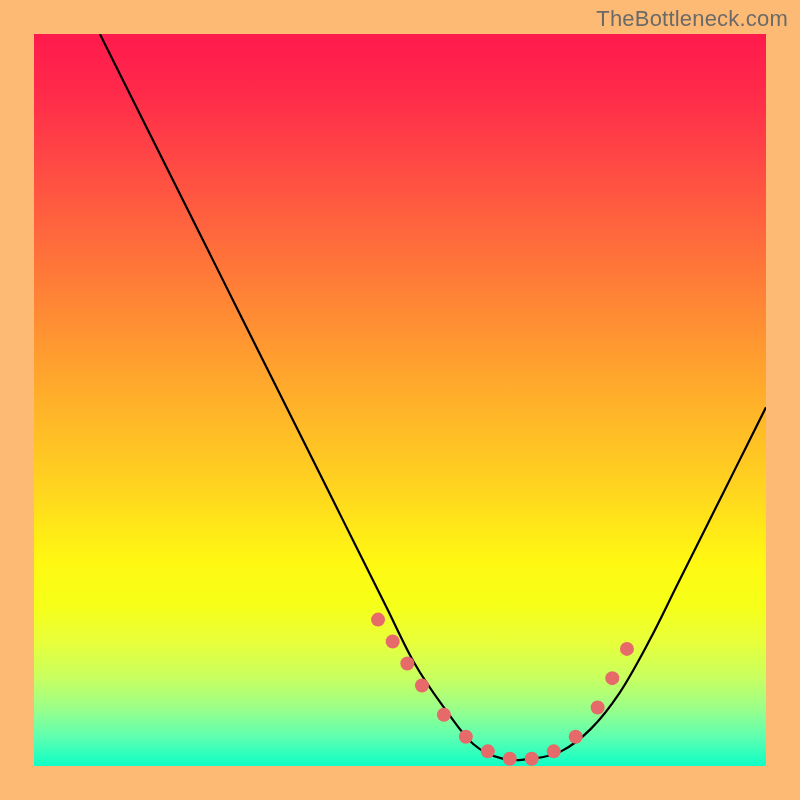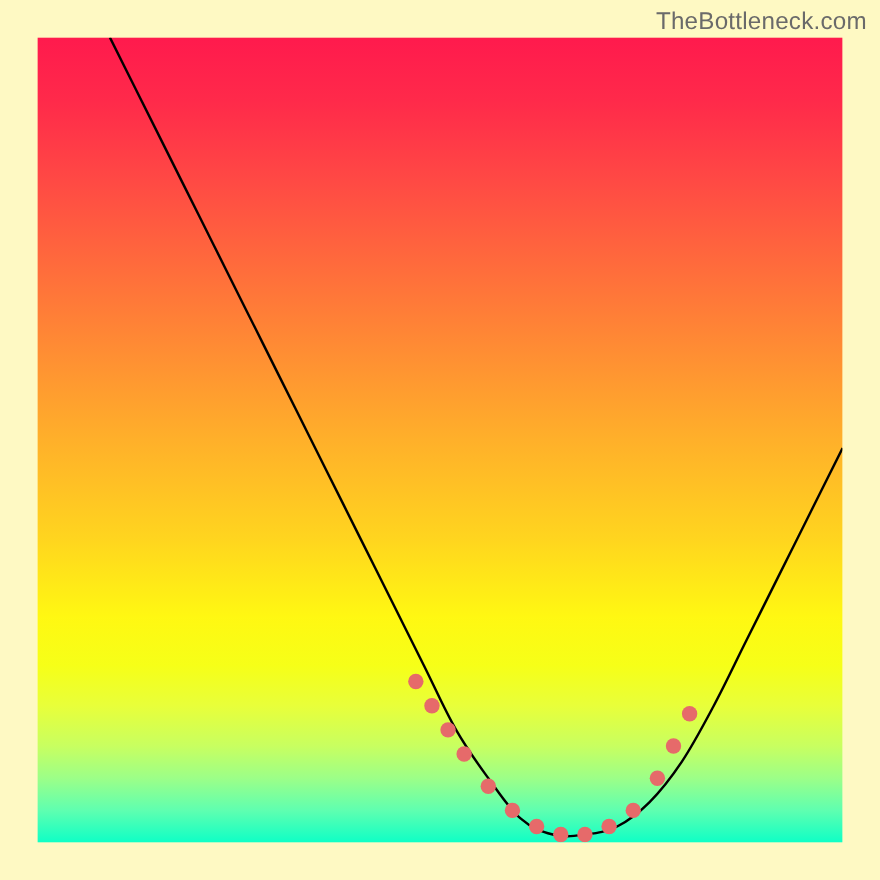--- a/index.html
+++ b/index.html
@@ -9,21 +9,21 @@
     height: 800px;
     background: #000000;
     overflow: hidden;
   }
   .frame {
     position: absolute;
     left: 0;
     top: 0;
     width: 800px;
     height: 800px;
-    background: #fef9c3;
+    background: #fdba74;
   }
   .plot-area {
     position: absolute;
     left: 34px;
     top: 34px;
     width: 732px;
     height: 732px;
     overflow: hidden;
   }
   .gradient {

